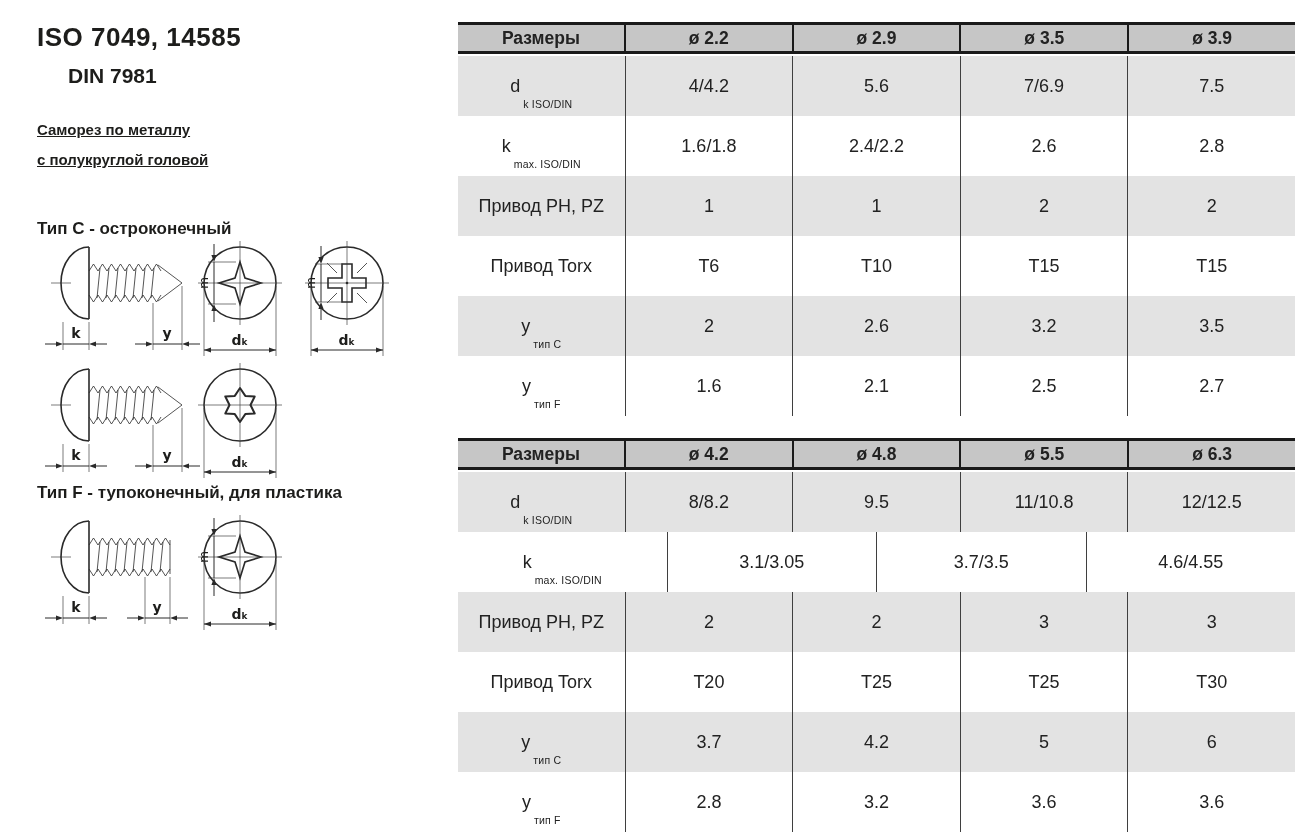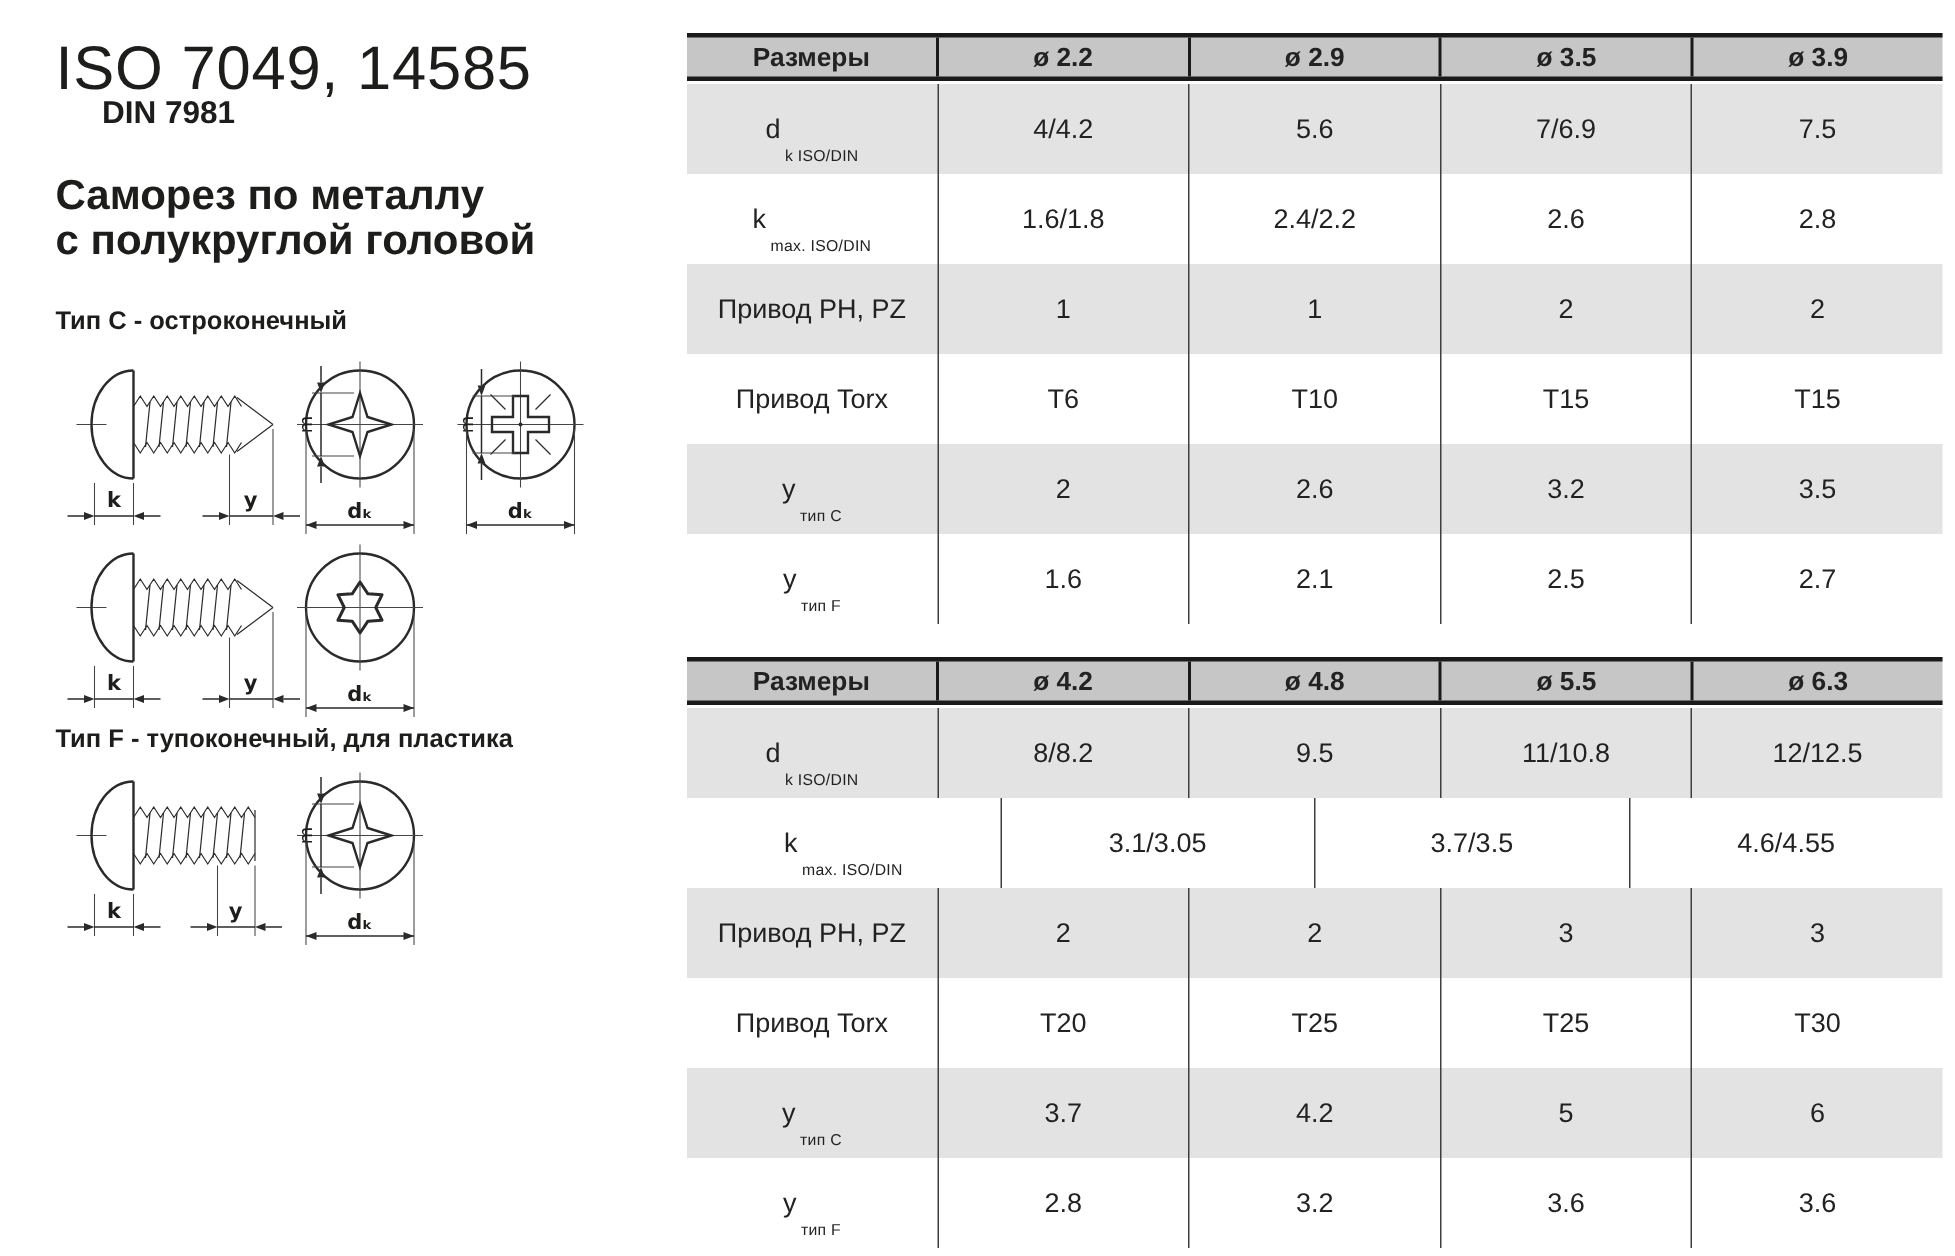--- a/index.html
+++ b/index.html
@@ -10,25 +10,25 @@
     --ink:#1d1d1b;
   }
   *{box-sizing:border-box;}
   html,body{margin:0;padding:0;}
   body{
     width:1303px;height:837px;position:relative;overflow:hidden;
     background:#ffffff;color:var(--ink);
     font-family:"Liberation Sans","DejaVu Sans",sans-serif;
   }
   .left-panel{position:absolute;left:0;top:0;width:458px;height:837px;}
-  .page-title{position:absolute;left:37px;top:22px;font-size:41px;font-weight:normal;letter-spacing:.5px;}
+  .page-title{position:absolute;left:37px;top:22px;font-size:26px;font-weight:bold;letter-spacing:.5px;}
   .page-subtitle{position:absolute;left:37px;top:64px;font-size:21px;font-weight:bold;margin-left:31px;}
-  .product-desc{position:absolute;left:37px;top:115px;font-size:28px;font-weight:bold;line-height:30px;}
+  .product-desc{position:absolute;left:37px;top:115px;font-size:15px;font-weight:bold;line-height:30px;text-decoration:underline;}
   .type-label{position:absolute;left:37px;font-size:17px;font-weight:bold;}
-  .type-c{top:204px;}
+  .type-c{top:219px;}
   .type-f{top:483px;}
   .drawing{position:absolute;left:25px;}
   .d1{top:238px;}
   .d2{top:360px;}
   .d3{top:512px;}
   svg .outline{fill:none;stroke:#2a2a2a;stroke-width:1.6;}
   svg .thin{fill:none;stroke:#2a2a2a;stroke-width:0.8;}
   svg .hair{fill:none;stroke:#444;stroke-width:0.7;}
   svg .dim{fill:none;stroke:#2a2a2a;stroke-width:1;}
   svg .arrow{fill:#2a2a2a;stroke:none;}

